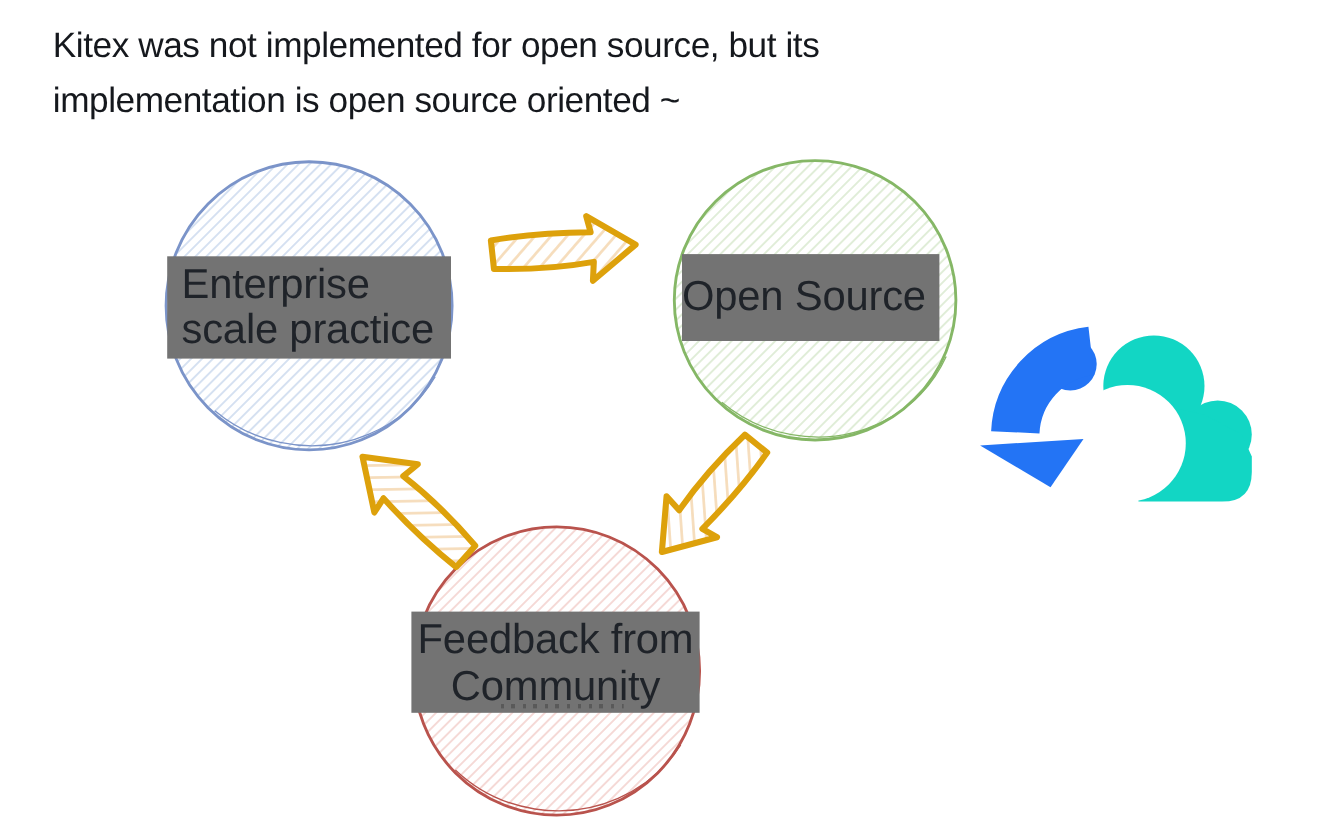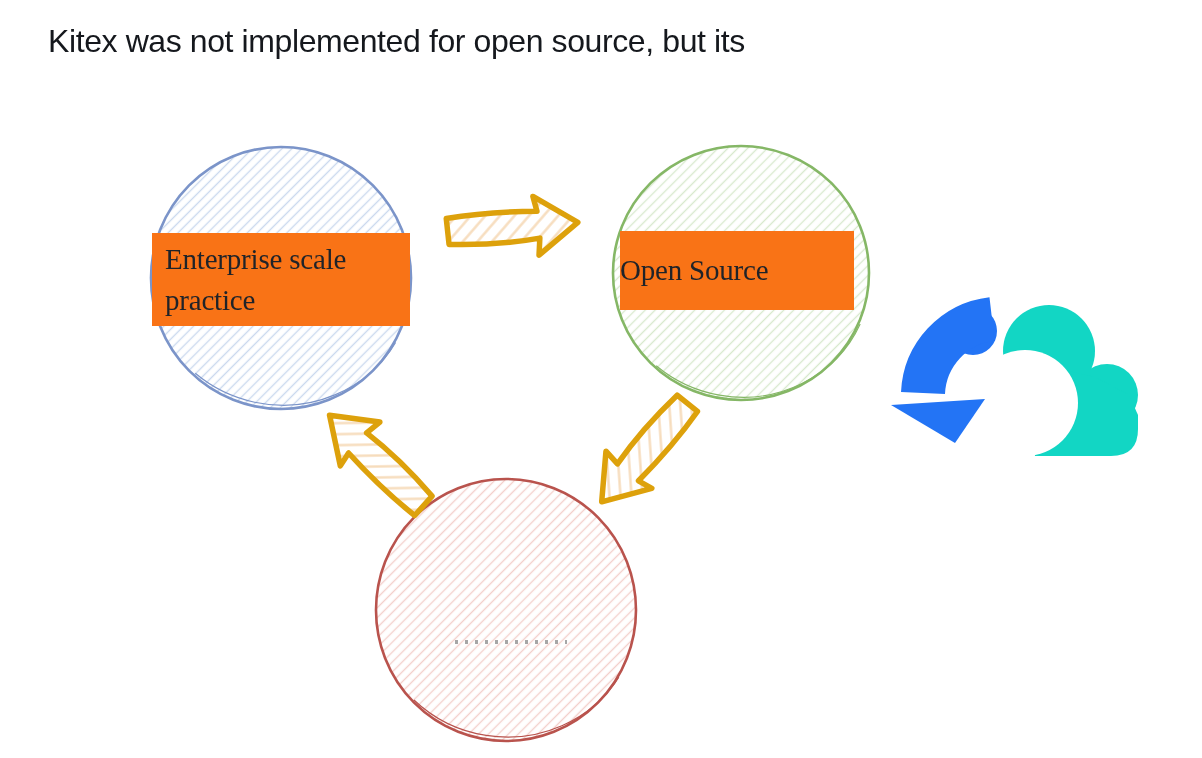--- a/index.html
+++ b/index.html
@@ -7,22 +7,22 @@
     position:relative;width:1202px;height:758px;overflow:hidden;background:#ffffff;
     font-family:"Liberation Sans", sans-serif;
   }
   .slide-title{
     position:absolute;left:48px;top:16px;width:1120px;
     font-size:32px;line-height:50px;letter-spacing:-0.4px;
     color:#15181d;font-weight:500;
   }
   .diagram-svg{position:absolute;left:0;top:0;width:1202px;height:758px;}
   .node-label{
-    position:absolute;background:#f97316;color:#1f2329;
-    font-size:29px;letter-spacing:-0.2px;font-family:Liberation Serif, serif;
+    position:absolute;background:#737373;color:#1f2329;
+    font-size:38px;letter-spacing:-0.2px;
   }
   .label-enterprise{
     left:152px;top:233px;width:258px;height:93px;
     text-align:left;padding:6px 0 0 13px;box-sizing:border-box;line-height:41px;
   }
   .label-opensource{
     left:620px;top:231px;width:234px;height:79px;
     text-align:left;line-height:79px;
   }
   .label-community{
@@ -34,20 +34,21 @@
     background:repeating-linear-gradient(90deg,#3a3a3a 0 3px,transparent 3px 10px);
   }
 </style>
 </head>
 <body>
 
 <div class="canvas">
 
   <div class="slide-title">
     <div>Kitex was not implemented for open source, but its</div>
+    <div>implementation is open source oriented ~</div>
   </div>
 
   <svg class="diagram-svg" viewBox="0 0 1202 758">
     <defs>
       <pattern id="pat-blue" width="7" height="7" patternUnits="userSpaceOnUse" patternTransform="rotate(45)">
         <line x1="3.5" y1="0" x2="3.5" y2="7" stroke-width="1.4" stroke="#CBD9EE"></line>
       </pattern>
       <pattern id="pat-green" width="7" height="7" patternUnits="userSpaceOnUse" patternTransform="rotate(45)">
         <line x1="3.5" y1="0" x2="3.5" y2="7" stroke-width="1.4" stroke="#D8E9CE"></line>
       </pattern>
@@ -91,16 +92,17 @@
       <circle cx="88" cy="38" r="24" fill="#2374F5"></circle>
       <path d="M107,26 A78,78 0 0 0 38,100" fill="none" stroke-width="44" stroke="#2374F5"></path>
       <path d="M6,112 L100,106 L70,150 Z" fill="#2374F5"></path>
     </g>
   </svg>
 
   <div class="node-label label-enterprise">Enterprise scale practice</div>
 
   <div class="node-label label-opensource">Open Source</div>
 
+  <div class="node-label label-community">Feedback from Community</div>
 
   <div class="clipped-artifact"></div>
 
 </div>
 
 </body></html>

